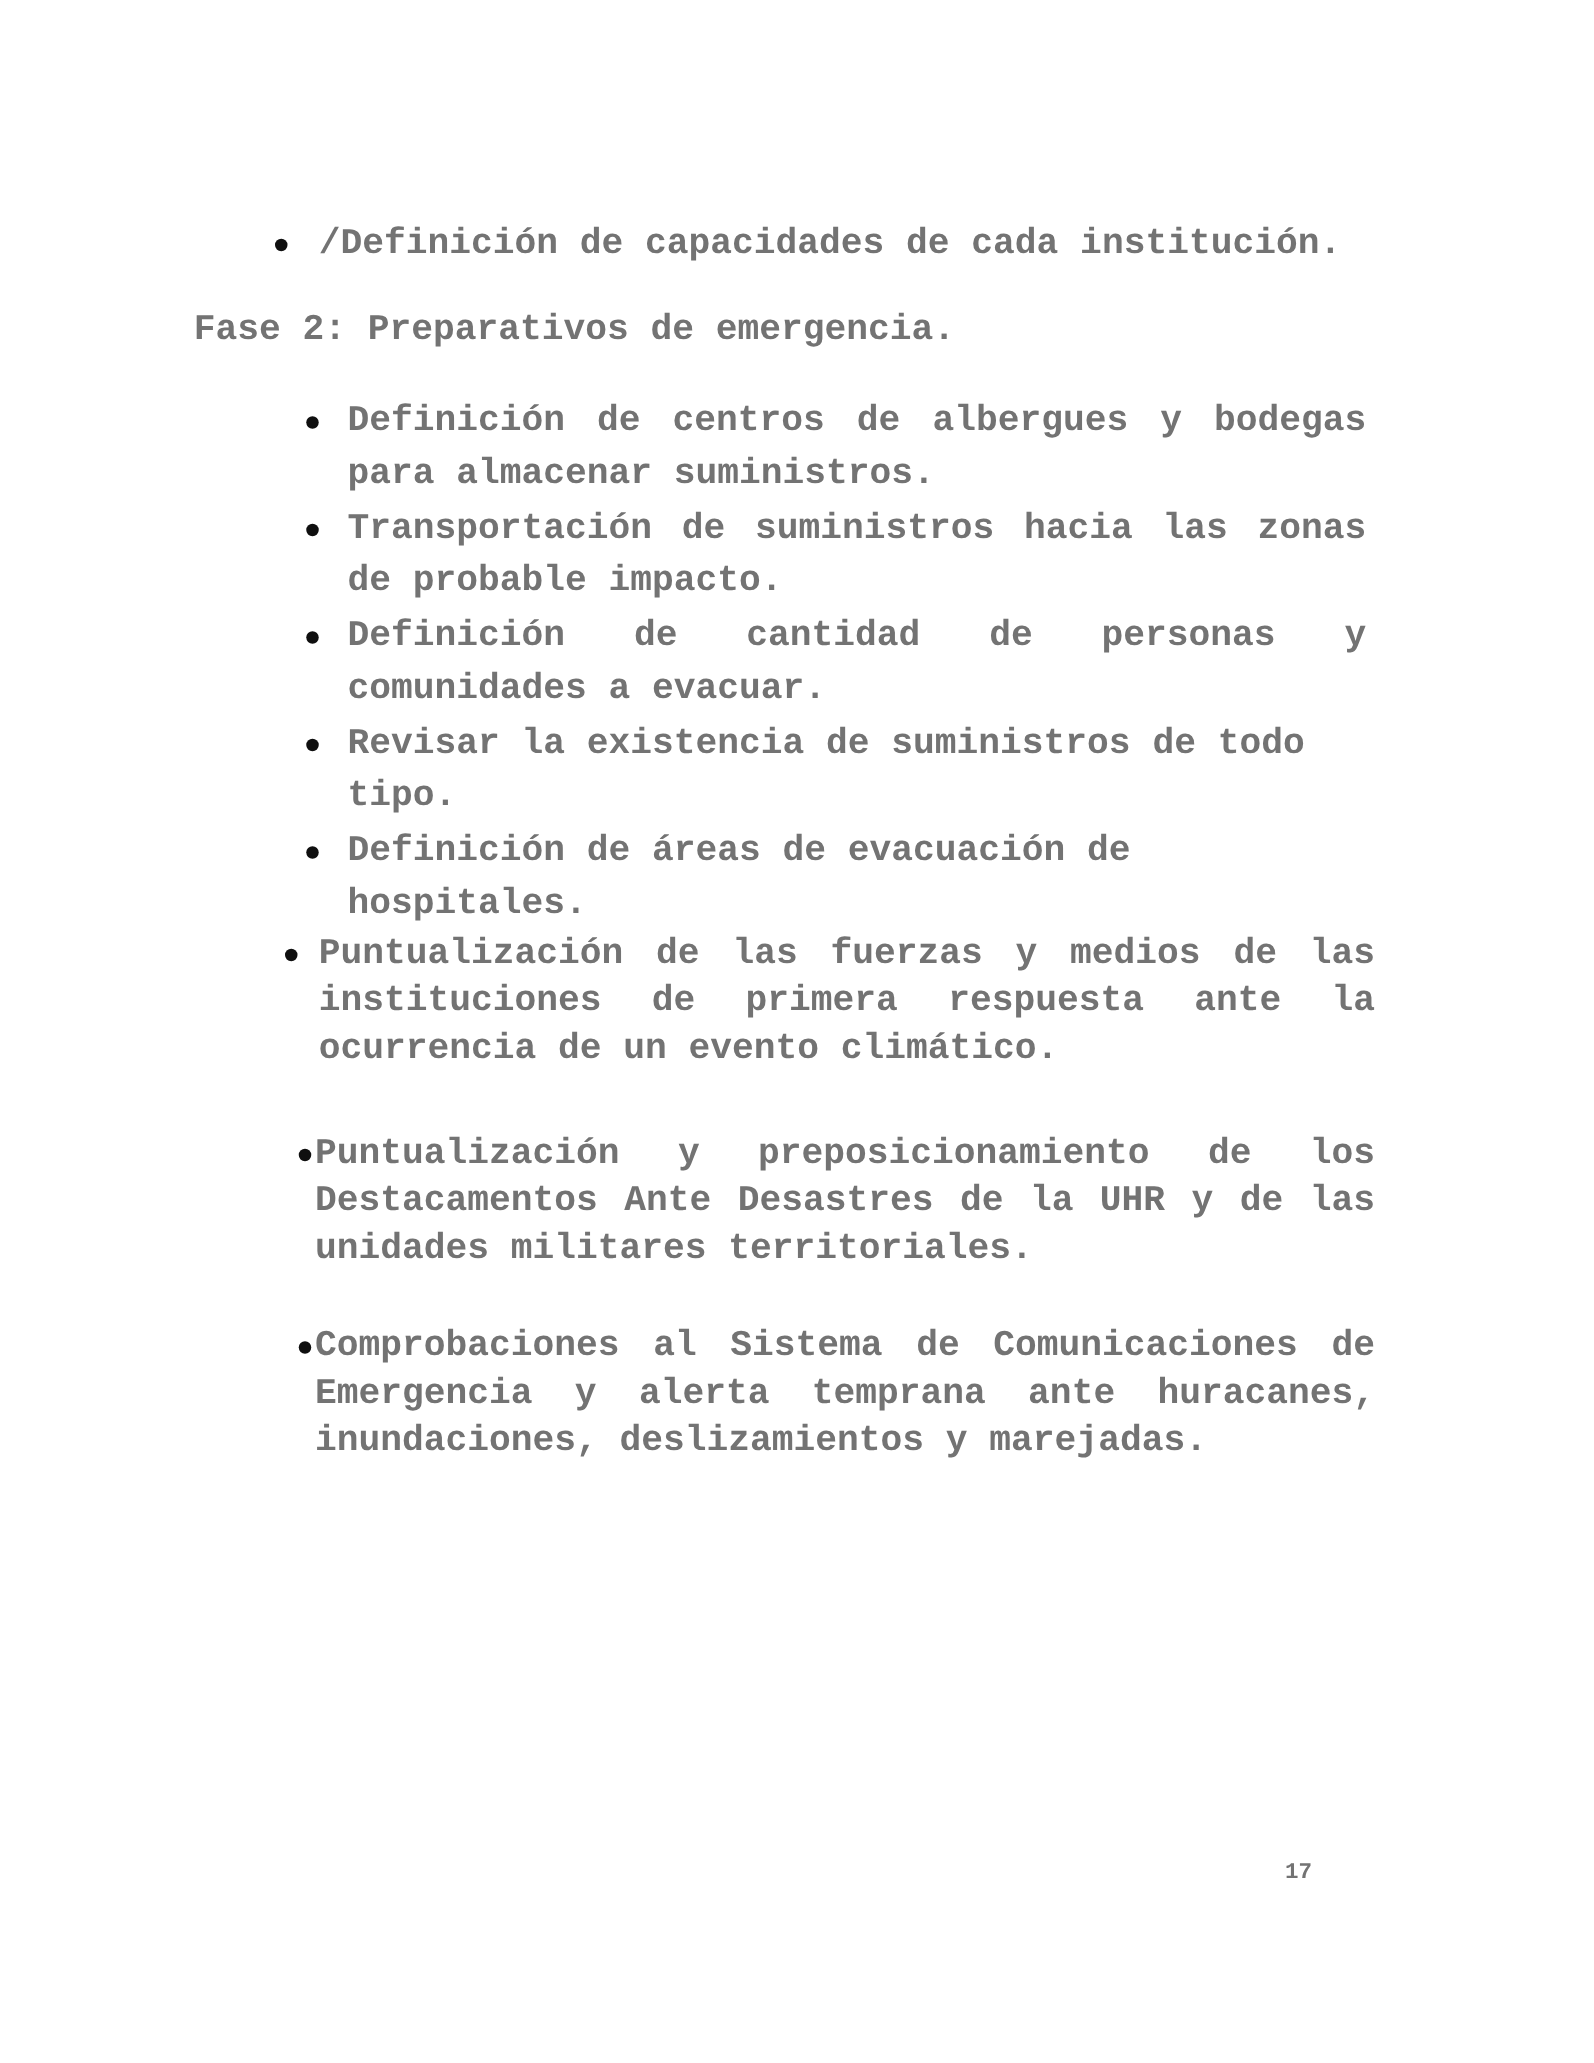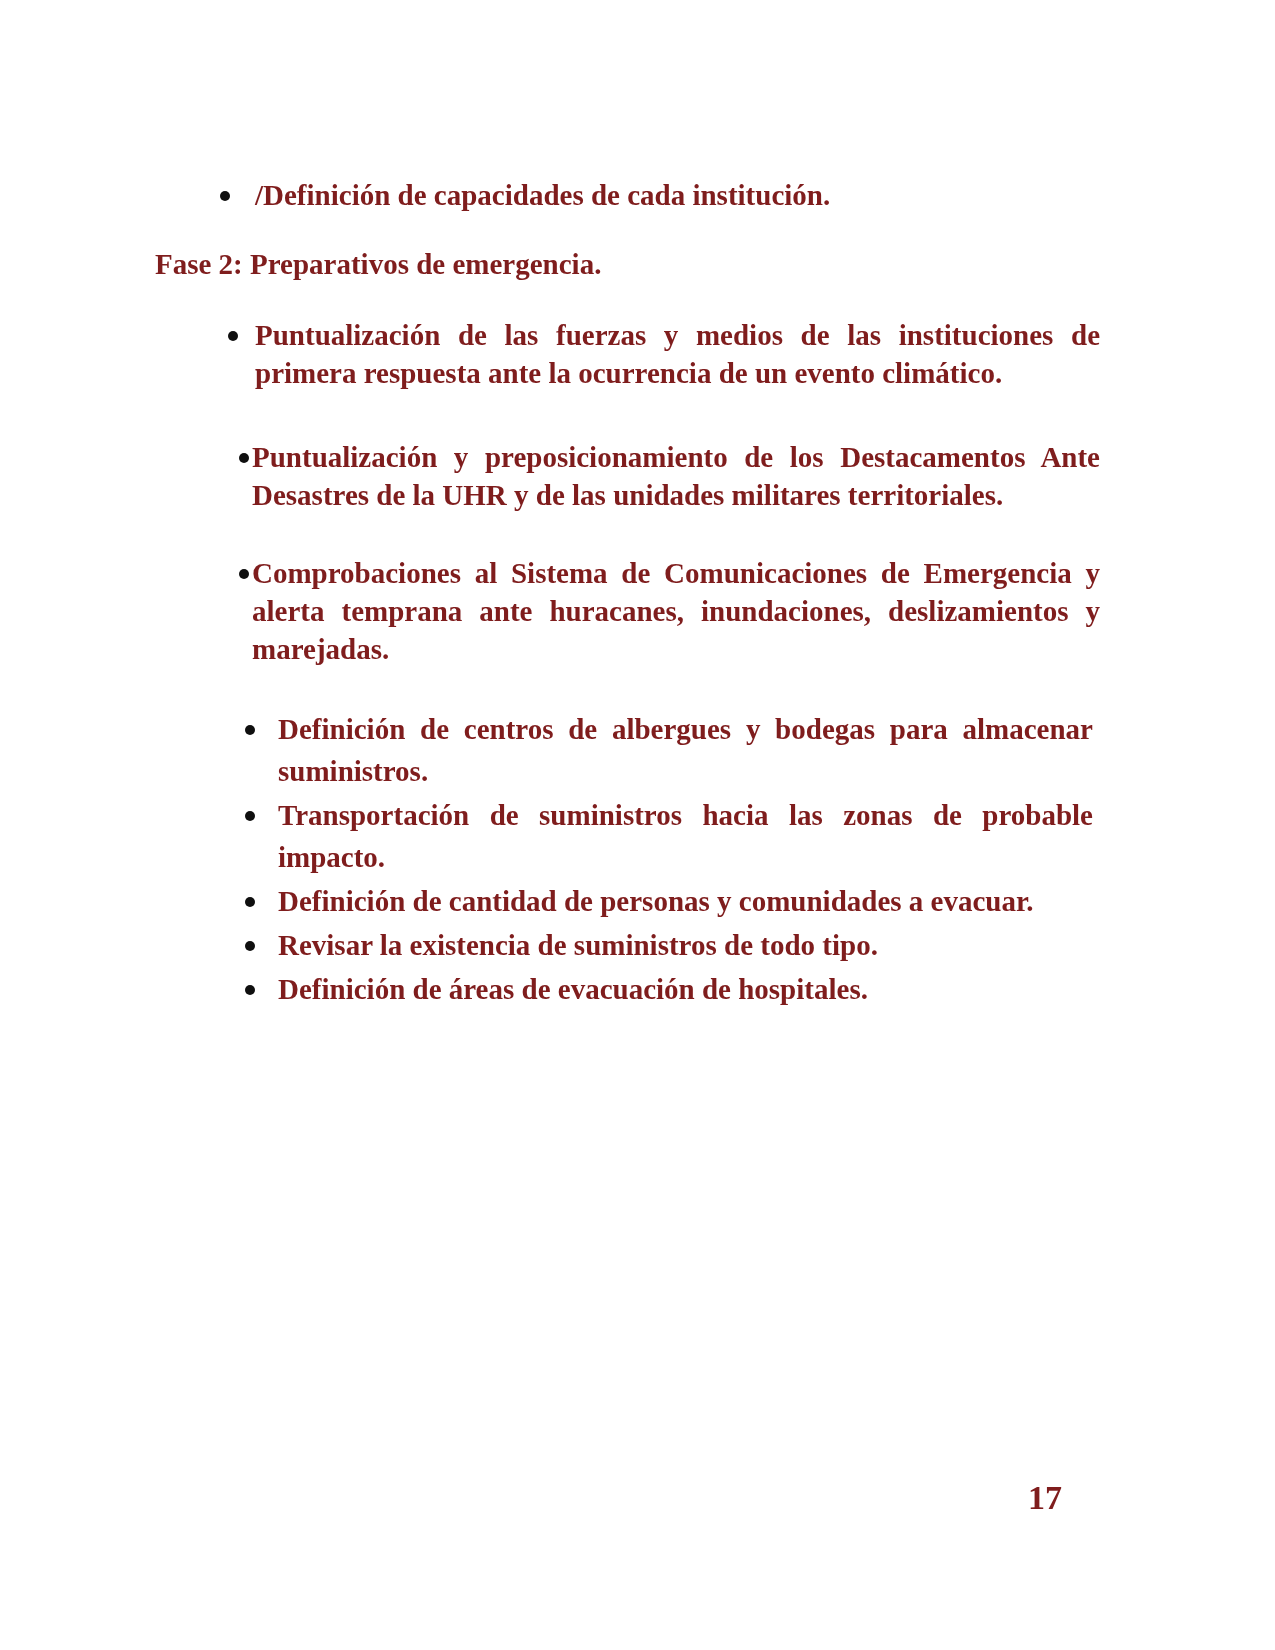--- a/index.html
+++ b/index.html
@@ -5,23 +5,23 @@
   html, body {
     margin: 0;
     padding: 0;
     background: #ffffff;
   }
   .page {
     position: relative;
     width: 1275px;
     height: 1650px;
     background: #ffffff;
-    font-family: Liberation Serif, serif;
+    font-family: Liberation Mono, monospace;
     font-weight: 700;
-    color: #7f1d1d;
+    color: #737373;
     overflow: hidden;
   }
   .content {
     position: absolute;
     top: 176px;
     left: 155px;
     width: 945px;
   }
   .doc-list {
     list-style: none;
@@ -75,54 +75,39 @@
     box-sizing: border-box;
   }
   .indent-d .dot { left: 90px; top: 17px; }
   .item.t { margin-bottom: 2px; }
   .item.t-last { margin-bottom: 0; }
 
   .page-number {
     position: absolute;
     left: 1028px;
     top: 1484px;
-    font-size: 34px;
+    font-size: 18px;
     line-height: 28px;
     text-align: right;
   }
 </style>
 </head>
 <body>
 
 <div class="page">
   <div class="content">
 
     <ul class="doc-list">
       <li class="item single indent-a b1">
         <span class="dot"></span>
         <span>/Definición de capacidades de cada institución.</span>
       </li>
     </ul>
 
     <h2 class="heading">Fase 2: Preparativos de emergencia.</h2>
-
-    <ul class="doc-list">
-      <li class="item indent-b b3">
-        <span class="dot"></span>
-        <span>Puntualización de las fuerzas y medios de las instituciones de primera respuesta ante la ocurrencia de un evento climático.</span>
-      </li>
-      <li class="item indent-c b4">
-        <span class="dot"></span>
-        <span>Puntualización y preposicionamiento de los Destacamentos Ante Desastres de la UHR y de las unidades militares territoriales.</span>
-      </li>
-      <li class="item indent-c b5">
-        <span class="dot"></span>
-        <span>Comprobaciones al Sistema de Comunicaciones de Emergencia y alerta temprana ante huracanes, inundaciones, deslizamientos y marejadas.</span>
-      </li>
-    </ul>
 
     <ul class="doc-list">
       <li class="item indent-d t">
         <span class="dot"></span>
         <span>Definición de centros de albergues y bodegas para almacenar suministros.</span>
       </li>
       <li class="item indent-d t">
         <span class="dot"></span>
         <span>Transportación de suministros hacia las zonas de probable impacto.</span>
       </li>
@@ -133,16 +118,31 @@
       <li class="item single indent-d t">
         <span class="dot"></span>
         <span>Revisar la existencia de suministros de todo tipo.</span>
       </li>
       <li class="item single indent-d t-last">
         <span class="dot"></span>
         <span>Definición de áreas de evacuación de hospitales.</span>
       </li>
     </ul>
 
+    <ul class="doc-list">
+      <li class="item indent-b b3">
+        <span class="dot"></span>
+        <span>Puntualización de las fuerzas y medios de las instituciones de primera respuesta ante la ocurrencia de un evento climático.</span>
+      </li>
+      <li class="item indent-c b4">
+        <span class="dot"></span>
+        <span>Puntualización y preposicionamiento de los Destacamentos Ante Desastres de la UHR y de las unidades militares territoriales.</span>
+      </li>
+      <li class="item indent-c b5">
+        <span class="dot"></span>
+        <span>Comprobaciones al Sistema de Comunicaciones de Emergencia y alerta temprana ante huracanes, inundaciones, deslizamientos y marejadas.</span>
+      </li>
+    </ul>
+
   </div>
 
   <div class="page-number">17</div>
 </div>
 
 </body></html>

